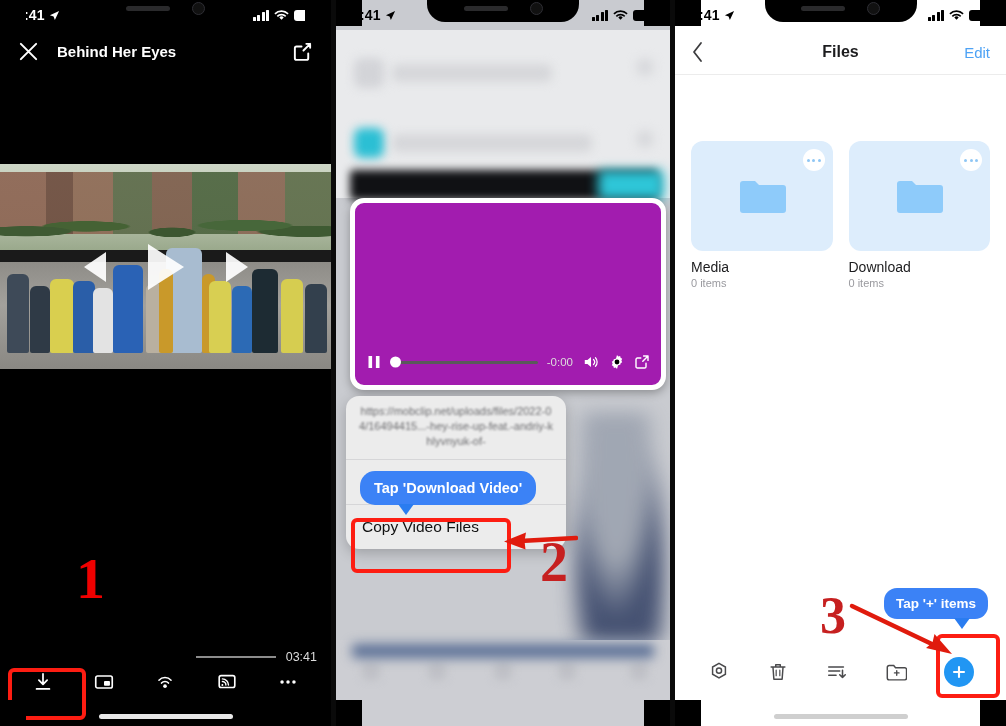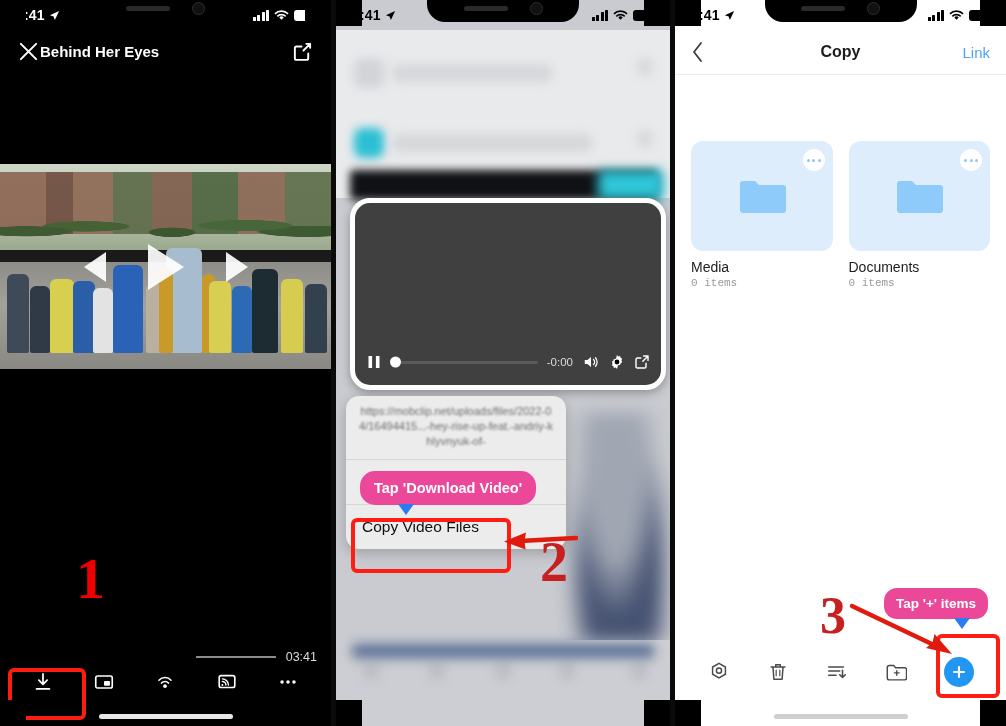--- a/index.html
+++ b/index.html
@@ -35,21 +35,21 @@
   .dark .bars i{background:#fff;} .light .bars i{background:#000;}
   .bars i:nth-child(1){height:4px;}.bars i:nth-child(2){height:6px;}
   .bars i:nth-child(3){height:8.5px;}.bars i:nth-child(4){height:11px;}
   .batt{width:23px;height:11px;border-radius:3px;position:relative;}
   .dark .batt{background:#fff;} .light .batt{background:#000;}
   .batt:after{content:"";position:absolute;right:-3px;top:3px;width:2px;height:5px;border-radius:0 1px 1px 0;}
   .dark .batt:after{background:#fff;} .light .batt:after{background:#000;}
 
   
   .p1-head{height:42px;display:flex;align-items:center;padding:0 18px;color:#fff;}
-  .p1-title{flex:1;text-align:left;margin-left:1px;font-size:15px;font-weight:bold;color:#fff;}
+  .p1-title{flex:1;text-align:left;margin-left:18px;font-size:15px;font-weight:bold;color:#fff;}
   .p1-video{position:relative;width:100%;height:205px;margin-top:92px;overflow:hidden;background:#1a1a1a;}
   .scene{position:absolute;inset:0;}
   .sky{position:absolute;left:0;right:0;top:0;height:42%;
        background:linear-gradient(#cdd6c6,#b9c3ad 60%,#9aa98c);}
   .houses{position:absolute;left:0;right:0;top:4%;height:30%;
        background:linear-gradient(90deg,#8d6553 0 14%,#6e4d3f 14% 22%,#8e6a55 22% 34%,#5d6b4a 34% 46%,#7e5e4c 46% 58%,#4e6540 58% 72%,#8a6754 72% 86%,#5f6e4b 86% 100%);
        opacity:.92;}
   .trees{position:absolute;left:0;right:0;top:16%;height:24%;
        background:radial-gradient(ellipse at 8% 70%,#3f5a33 0 10%,transparent 11%),
                   radial-gradient(ellipse at 26% 60%,#456234 0 12%,transparent 13%),
@@ -66,21 +66,21 @@
   .tri.left{border-top:15px solid transparent;border-bottom:15px solid transparent;border-right:22px solid #fff;}
   .tri.play{border-top:23px solid transparent;border-bottom:23px solid transparent;border-left:36px solid #fff;}
   .tri.right{border-top:15px solid transparent;border-bottom:15px solid transparent;border-left:22px solid #fff;}
 
   .num{position:absolute;font-weight:bold;color:#f40000;z-index:45;
        font-family:"Liberation Serif",serif;}
   .num1{left:76px;top:545px;font-size:58px;color:#ef0000;}
   .num2{left:540px;top:530px;font-size:56px;color:#c62020;}
   .num3{left:820px;top:586px;font-size:52px;color:#c62020;}
 
-  .tip{position:absolute;background:#ec4899;color:#fff;border-radius:15px;
+  .tip{position:absolute;background:#3b82f6;color:#fff;border-radius:15px;
        padding:9px 14px;font-size:14.5px;font-weight:bold;z-index:46;white-space:nowrap;}
   .tip:after{content:"";position:absolute;width:0;height:0;
        border-left:8px solid transparent;border-right:8px solid transparent;
        border-top:11px solid #2a7cf0;bottom:-10px;}
   .tip1{left:8px;top:621px;}
   .tip1:after{left:28px;}
   .tip2{left:360px;top:471px;}
   .tip2:after{left:38px;}
   .tip3{left:884px;top:588px;border-radius:13px;padding:8px 12px;font-size:13.5px;}
   .tip3:after{left:70px;}
@@ -104,21 +104,21 @@
 
   
   .blurtop{position:absolute;left:0;right:0;top:30px;height:168px;background:#e9eaec;}
   .brow{position:absolute;left:14px;right:14px;height:18px;border-radius:6px;
         background:#d6d7da;filter:blur(5px);}
   .bicon{position:absolute;width:30px;height:30px;border-radius:8px;filter:blur(5px);}
   .darkbar{position:absolute;left:14px;right:12px;height:30px;background:#101114;filter:blur(4px);border-radius:4px;}
   .tealblob{position:absolute;width:66px;height:30px;background:#2ec6d8;filter:blur(6px);border-radius:4px;}
 
   .player{position:absolute;left:14px;top:198px;width:306px;height:182px;
-          background:#404040;border:5px solid #fff;border-radius:20px;box-shadow:0 3px 10px rgba(0,0,0,.30);
+          background:#a21caf;border:5px solid #fff;border-radius:14px;box-shadow:0 3px 10px rgba(0,0,0,.30);
           overflow:hidden;}
   .pl-ctrl{position:absolute;left:0;right:0;bottom:0;height:46px;display:flex;align-items:center;
            gap:9px;padding:0 11px;color:#fff;}
   .pl-track{flex:1;height:3px;background:#5a5a5a;border-radius:2px;position:relative;}
   .pl-knob{position:absolute;left:0;top:50%;transform:translate(-1px,-50%);width:11px;height:11px;border-radius:50%;background:#fff;}
   .pl-time{font-size:11.5px;color:#dcdcdc;}
 
   .menu{position:absolute;left:10px;top:396px;width:220px;background:#ececec;
         border-radius:13px;overflow:hidden;box-shadow:0 4px 14px rgba(0,0,0,.22);z-index:20;}
   .menu-url{padding:8px 12px 10px;font-size:11px;line-height:1.35;color:#6d6d70;
@@ -143,21 +143,21 @@
   .p3-title{font-size:16px;font-weight:bold;color:#1c1c1e;position:absolute;left:0;right:0;text-align:center;pointer-events:none;}
   .p3-edit{font-size:15px;color:#4da2f5;}
   .grid{display:flex;gap:16px;padding:18px 16px 0;}
   .card{flex:1;margin-top:48px;}
   .thumb{position:relative;height:110px;background:#ddedfc;border-radius:12px;
          display:flex;align-items:center;justify-content:center;}
   .dots{position:absolute;top:8px;right:8px;width:22px;height:22px;border-radius:50%;
         background:#fff;display:flex;align-items:center;justify-content:center;gap:2.5px;}
   .dots i{width:3px;height:3px;border-radius:50%;background:#8fc6f4;display:block;}
   .cname{margin-top:8px;font-size:14px;color:#1c1c1e;}
-  .citems{margin-top:2px;font-size:11px;color:#9a9a9f;font-family:Liberation Mono, monospace;}
+  .citems{margin-top:2px;font-size:11px;color:#9a9a9f;}
 
   .p3-bar{position:absolute;left:0;right:0;bottom:28px;height:52px;
           display:flex;align-items:center;justify-content:space-around;padding:0 14px;}
   .plusbtn{width:30px;height:30px;border-radius:50%;background:#2196f3;
            display:flex;align-items:center;justify-content:center;color:#fff;font-size:20px;line-height:1;}
 </style>
 </head>
 <body>
 
 <div class="stage">
@@ -393,22 +393,22 @@
           <path d="M8 2.2c2.5 0 4.8 1 6.5 2.7l1.3-1.3A11.3 11.3 0 0 0 8 .3 11.3 11.3 0 0 0 .2 3.6l1.3 1.3A9.2 9.2 0 0 1 8 2.2z" fill="#000"></path>
         </svg>
         <span class="batt"></span>
       </div>
     </div>
 
     <div class="p3-nav" style="position:relative;">
       <svg width="14" height="22" viewBox="0 0 14 22">
           <path d="M10 2 3 11l7 9" stroke="#3c3c3e" stroke-width="1.8" fill="none" stroke-linecap="round" stroke-linejoin="round"></path>
         </svg>
-      <div class="p3-title">Copy</div>
-      <div class="p3-edit">Link</div>
+      <div class="p3-title">Files</div>
+      <div class="p3-edit">Edit</div>
     </div>
 
     <div class="grid">
       <div class="card">
         <div class="thumb">
           <div class="dots">
               <i></i>
               <i></i>
               <i></i>
             </div>
@@ -423,21 +423,21 @@
         <div class="thumb">
           <div class="dots">
               <i></i>
               <i></i>
               <i></i>
             </div>
           <svg width="48" height="40" viewBox="0 0 48 40">
             <path d="M2 8a3 3 0 0 1 3-3h12l4 4h24a3 3 0 0 1 3 3v22a3 3 0 0 1-3 3H5a3 3 0 0 1-3-3z" fill="#8ecbfa"></path>
           </svg>
         </div>
-        <div class="cname">Documents</div>
+        <div class="cname">Download</div>
         <div class="citems">0 items</div>
       </div>
     </div>
 
     <div class="p3-bar">
       <svg width="22" height="22" viewBox="0 0 24 24">
           <path d="M12 2.6 19 6.6v7.8l-7 4-7-4V6.6z" fill="none" stroke="#4a4a4c" stroke-width="1.6"></path>
           <circle cx="12" cy="10.5" r="2.8" fill="none" stroke="#4a4a4c" stroke-width="1.6"></circle>
         </svg>
       <svg width="22" height="22" viewBox="0 0 24 24">

